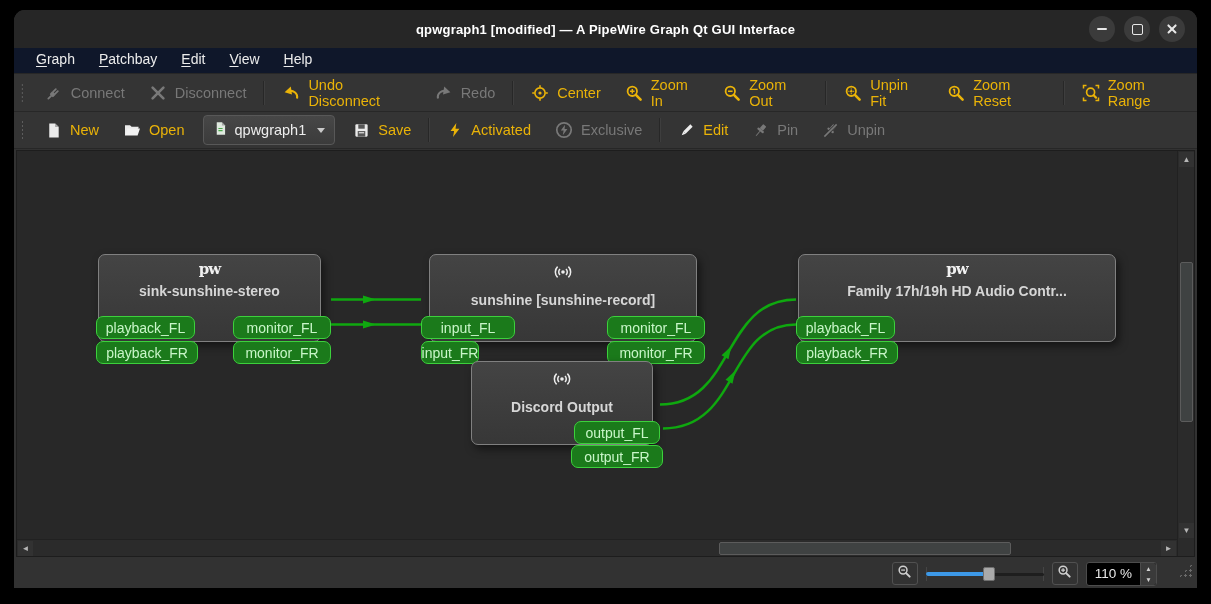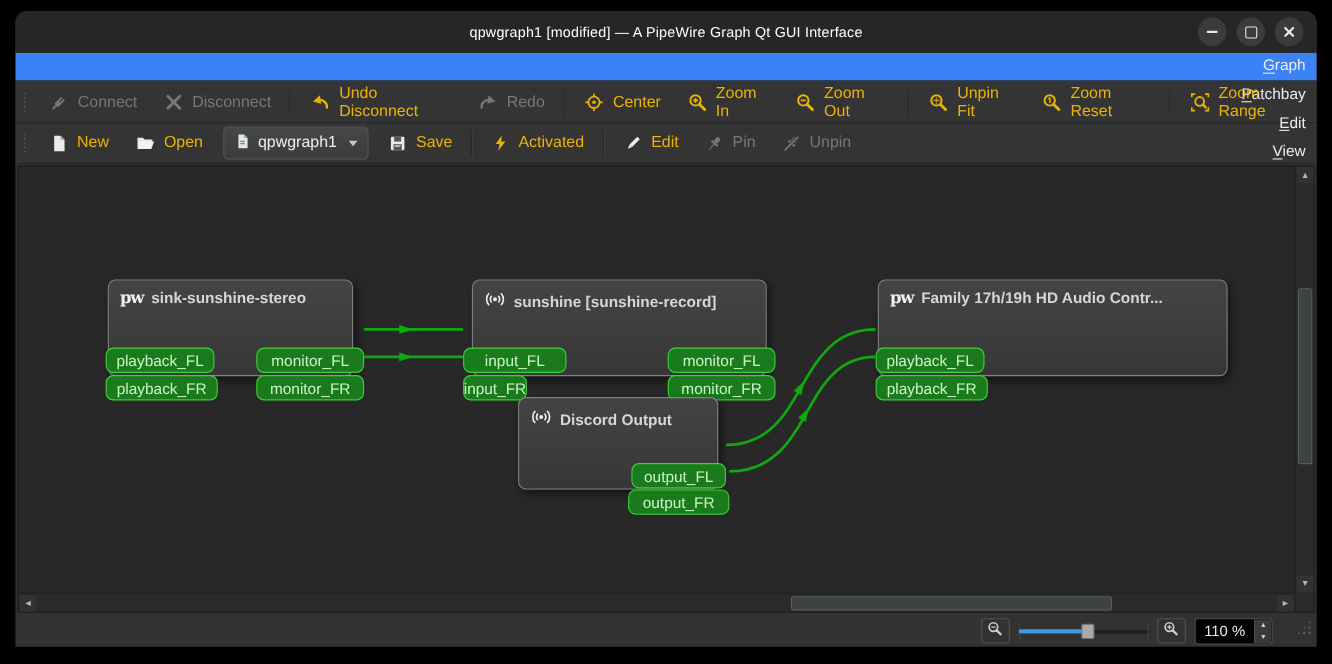--- a/index.html
+++ b/index.html
@@ -4,31 +4,31 @@
 <style>
   html,body{margin:0;padding:0;}
   body{
     width:1211px;height:604px;background:#000;position:relative;overflow:hidden;
     font-family:"Liberation Sans",sans-serif;-webkit-font-smoothing:antialiased;
   }
   .window{position:absolute;left:14px;top:10px;width:1183px;height:578px;
     background:#323232;border-radius:11px 11px 0 0;overflow:hidden;}
   
   .titlebar{position:relative;height:38px;background:#262626;display:flex;align-items:center;justify-content:center;}
-  .title-text{color:#ffffff;font-size:13px;font-weight:normal;letter-spacing:.2px;}
+  .title-text{color:#ffffff;font-size:13px;font-weight:bold;letter-spacing:.2px;}
   .winbtns{position:absolute;right:12px;top:6px;display:flex;gap:9px;}
   .winbtn{width:26px;height:26px;border-radius:50%;background:#3b3b3b;display:flex;align-items:center;justify-content:center;cursor:default;}
   .g-min{width:10px;height:2px;background:#e8e8e8;border-radius:1px;}
   .g-max{width:9px;height:9px;border:1.5px solid #e8e8e8;border-radius:2px;}
   .g-close{position:relative;width:12px;height:12px;}
   .g-close::before,.g-close::after{content:"";position:absolute;left:0;top:5px;width:12px;height:1.8px;background:#e8e8e8;border-radius:1px;}
   .g-close::before{transform:rotate(45deg);}
   .g-close::after{transform:rotate(-45deg);}
   
-  .menubar{height:25px;background:#3b82f6;display:flex;align-items:flex-end;padding-left:12px;gap:4px;border-bottom:1px solid #272727;flex-direction:column;}
+  .menubar{height:25px;background:#0f172a;display:flex;align-items:flex-start;padding-left:12px;gap:4px;border-bottom:1px solid #272727;}
   .menu-item{color:#ececec;font-size:14px;padding:3px 10px;border-radius:3px;}
   .menu-item .mn{text-decoration:underline;text-underline-offset:2px;}
   
   .toolbar{height:37px;background:#343434;display:flex;align-items:center;border-bottom:1px solid #272727;}
   .tb2{height:36px;}
   .tb-handle{width:5px;height:22px;margin:0 8px 0 6px;
     background-image:radial-gradient(#5d5d5d 1px,transparent 1.1px);background-size:5px 4px;background-position:center;}
   .tbtn{display:flex;align-items:center;gap:8px;padding:0 12px;height:30px;font-size:14.5px;border-radius:3px;}
   .tbtn.en{color:#eab308;}
   .tbtn.dis{color:#787878;}
@@ -36,21 +36,21 @@
   .tb-sep{width:1px;height:24px;background:#272727;border-right:1px solid #3e3e3e;margin:0 5px;}
   .combo{display:flex;align-items:center;gap:7px;height:28px;padding:0 9px;margin:0 6px;
     background:linear-gradient(#474747,#3b3b3b);border:1px solid #585858;border-radius:4px;color:#ededed;font-size:14.5px;}
   .caret{width:0;height:0;border-left:4px solid transparent;border-right:4px solid transparent;border-top:5px solid #c9c9c9;margin-left:4px;}
   
   .viewport{position:absolute;left:2px;top:140px;width:1179px;height:407px;background:#282828;border:1px solid #1d1d1d;box-sizing:border-box;}
   .canvas{position:absolute;left:0;top:0;width:1160px;height:388px;overflow:hidden;}
   
   .node{position:absolute;background:linear-gradient(#444444,#373737);border:1px solid #808080;border-radius:7px;
     box-shadow:3px 4px 8px rgba(0,0,0,.5);box-sizing:border-box;}
-  .node-head{display:flex;align-items:center;gap:7px;padding:7px 10px 0 10px;color:#d6d6d6;font-weight:bold;font-size:14px;white-space:nowrap;}
+  .node-head{display:flex;align-items:center;gap:7px;padding:7px 10px 0 10px;color:#d6d6d6;font-weight:bold;font-size:14px;white-space:nowrap;flex-direction:column;}
   .pw-glyph{font-family:"DejaVu Serif",serif;font-weight:bold;font-size:15px;color:#f1f1f1;line-height:14px;letter-spacing:-1px;}
   .port{position:absolute;height:23px;box-sizing:border-box;border:1.5px solid #3cd13c;background:#1b7a1b;border-radius:7px;
     color:#c9f6c9;font-size:14px;display:flex;align-items:center;justify-content:center;white-space:nowrap;padding:0 6px;margin-top:28px;}
   .wires{position:absolute;left:0;top:0;pointer-events:none;}
   
   .vscroll{position:absolute;right:0;top:0;width:17px;height:388px;background:#2b2b2b;border-left:1px solid #212121;box-sizing:border-box;}
   .hscroll{position:absolute;left:0;top:388px;width:1160px;height:17px;background:#2b2b2b;border-top:1px solid #212121;box-sizing:border-box;}
   .sb-btn{position:absolute;width:15px;height:15px;background:#323232;color:#b5b5b5;font-size:8px;display:flex;align-items:center;justify-content:center;}
   .sb-thumb{position:absolute;background:#3f4242;border:1px solid #5c5c5c;border-radius:2px;box-sizing:border-box;}
   .sb-corner{position:absolute;right:0;top:388px;width:17px;height:17px;background:#2b2b2b;border-left:1px solid #212121;box-sizing:border-box;}
@@ -264,20 +264,29 @@
     <div class="tb-sep"></div>
 
     <div class="tbtn en">
       <span>
           <svg width="16" height="16" viewBox="0 0 18 18">
             <polygon points="10.5,1 4,10 8,10 6.8,17 14,7.5 9.6,7.5" fill="currentColor"></polygon>
           </svg>
         </span>
       <span>Activated</span>
     </div>
+    <div class="tbtn dis">
+      <span>
+          <svg width="18" height="18" viewBox="0 0 18 18">
+            <circle cx="9" cy="9" r="7.2" fill="none" stroke="currentColor" stroke-width="1.7"></circle>
+            <polygon points="10,3.8 5.8,9.6 8.6,9.6 7.8,14.2 12.4,8 9.6,8" fill="currentColor"></polygon>
+          </svg>
+        </span>
+      <span>Exclusive</span>
+    </div>
 
     <div class="tb-sep"></div>
 
     <div class="tbtn en">
       <span>
           <svg width="17" height="17" viewBox="0 0 18 18">
             <g transform="rotate(45 9 9)">
               <rect x="7.3" y="1.5" width="3.4" height="10.5" fill="#ededed"></rect>
               <path d="M7.3 12 h3.4 L9 16.2 Z" fill="#ededed"></path>
             </g>

